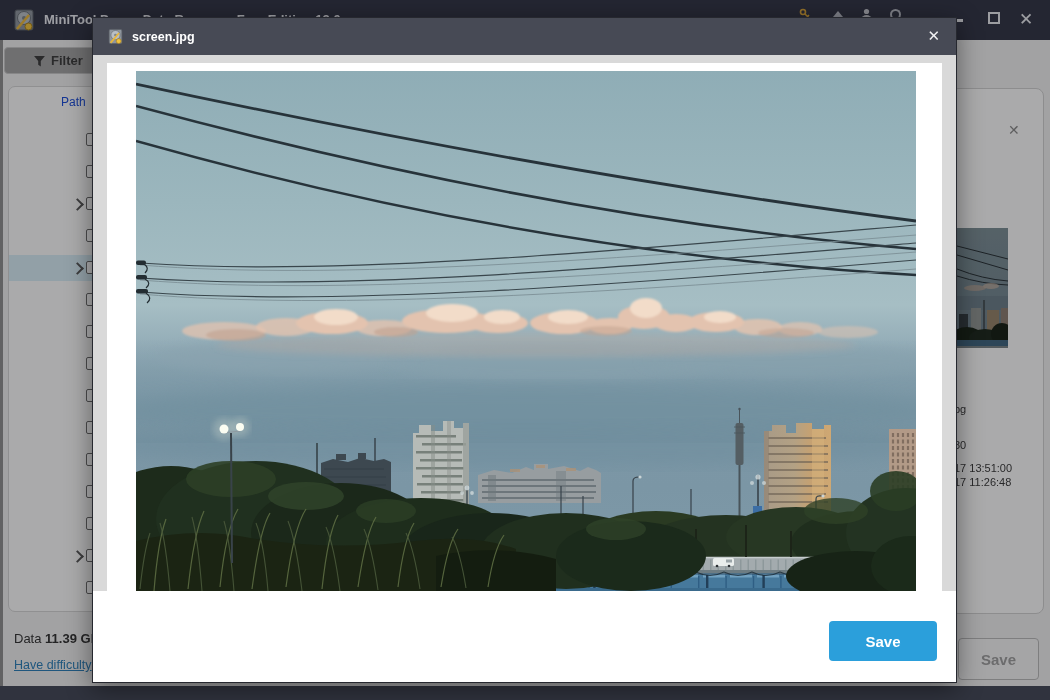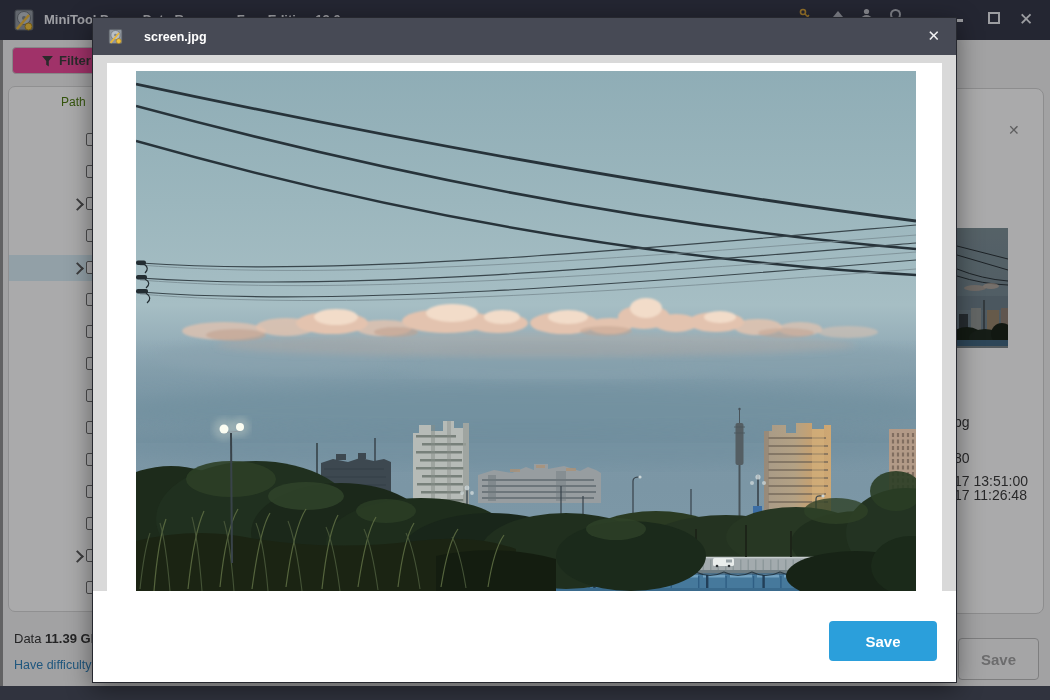--- a/index.html
+++ b/index.html
@@ -4,46 +4,46 @@
 <style>
   html,body{margin:0;padding:0;background:#000;}
   .screen{position:relative;width:1050px;height:700px;overflow:hidden;
     font-family:"Liberation Sans",sans-serif;background:#efefef;}
   .abs{position:absolute;}
   
   .titlebar{left:0;top:0;width:1050px;height:40px;background:#343747;}
   .app-title{left:44px;top:12px;color:#e9eaf0;font-size:13px;font-weight:bold;white-space:nowrap;}
   .win-btn{color:#e8e9ee;}
   .edge{left:0;top:40px;width:3px;height:646px;background:#8f8f8f;}
-  .filter-btn{left:12px;top:47px;width:100px;height:27px;background:#ec4899;border:1px solid #c6c6c6;
+  .filter-btn{left:4px;top:47px;width:100px;height:27px;background:#a3a3a3;border:1px solid #c6c6c6;
     border-radius:4px;display:flex;align-items:center;gap:7px;padding-left:28px;box-sizing:border-box;
     font-size:13px;font-weight:bold;color:#3d3d3d;}
   .tree-panel{left:8px;top:86px;width:100px;height:524px;background:#fbfbfb;border:1px solid #d4d4d4;border-radius:7px;}
-  .tree-header{position:absolute;left:52px;top:8px;font-size:12px;color:#4d7c0f;}
+  .tree-header{position:absolute;left:52px;top:8px;font-size:12px;color:#1d4ed8;}
   .tree-row{position:absolute;left:0;width:100px;height:26px;}
   .tree-row.selected{background:#d7ecf5;}
   .chev{position:absolute;left:64px;top:9px;width:7px;height:7px;
     border-top:2px solid #585858;border-right:2px solid #585858;transform:rotate(45deg);}
   .cbx{position:absolute;left:77px;top:6px;width:13px;height:13px;background:#fff;
     border:1.5px solid #6f6f6f;border-radius:2px;box-sizing:border-box;}
   .total-line{left:14px;top:631px;font-size:13px;color:#333;}
-  .help-link{left:14px;top:658px;font-size:12.5px;color:#2e7fb8;white-space:nowrap;}
+  .help-link{left:14px;top:658px;font-size:12.5px;color:#2e7fb8;text-decoration:underline;white-space:nowrap;}
   .bottom-bar{left:0;top:686px;width:1050px;height:14px;background:#454959;}
   .right-panel{left:950px;top:88px;width:92px;height:524px;background:#fbfbfb;border:1px solid #cfcfcf;border-radius:8px;}
   .panel-close{left:1008px;top:122px;font-size:14px;color:#8a8a8a;}
-  .frag{position:absolute;left:954px;font-size:14px;color:#3a3a3a;white-space:nowrap;margin-top:11px;}
+  .frag{position:absolute;left:954px;font-size:11px;color:#3a3a3a;white-space:nowrap;}
   .save-disabled{left:958px;top:638px;width:79px;height:40px;background:#f4f4f4;border:1px solid #b9b9b9;
     border-radius:4px;display:flex;align-items:center;justify-content:center;
     font-size:15px;font-weight:bold;color:#9e9e9e;}
   .dim{left:0;top:0;width:1050px;height:700px;background:rgba(5,6,10,0.33);z-index:5;}
   
   .dialog{left:92px;top:17px;width:865px;height:666px;z-index:10;background:#d9d9d9;
     border:1px solid #26282f;box-sizing:border-box;box-shadow:0 6px 24px rgba(0,0,0,.45);}
   .dlg-header{position:absolute;left:0;top:0;width:100%;height:37px;background:#474a55;
-    display:flex;align-items:center;gap:20px;padding-left:14px;box-sizing:border-box;}
+    display:flex;align-items:center;gap:8px;padding-left:14px;box-sizing:border-box;}
   .dlg-title{color:#fff;font-size:12.5px;font-weight:bold;}
   .dlg-close{position:absolute;right:16px;top:9px;color:#f0f0f2;font-size:15px;cursor:default;}
   .dlg-body{position:absolute;left:0;top:37px;width:863px;height:538px;background:#d9d9d9;}
   .mat{position:absolute;left:14px;top:8px;width:835px;height:530px;background:#fff;}
   .dlg-footer{position:absolute;left:0;bottom:0;width:863px;height:91px;background:#fff;}
   .save-primary{position:absolute;right:19px;top:30px;width:108px;height:40px;background:#2b9fdb;border:none;
     border-radius:4px;color:#fff;font-size:15px;font-weight:bold;font-family:"Liberation Sans",sans-serif;}
   .thumb-dim{filter:brightness(.85) saturate(.85);}
 </style>
 </head>

